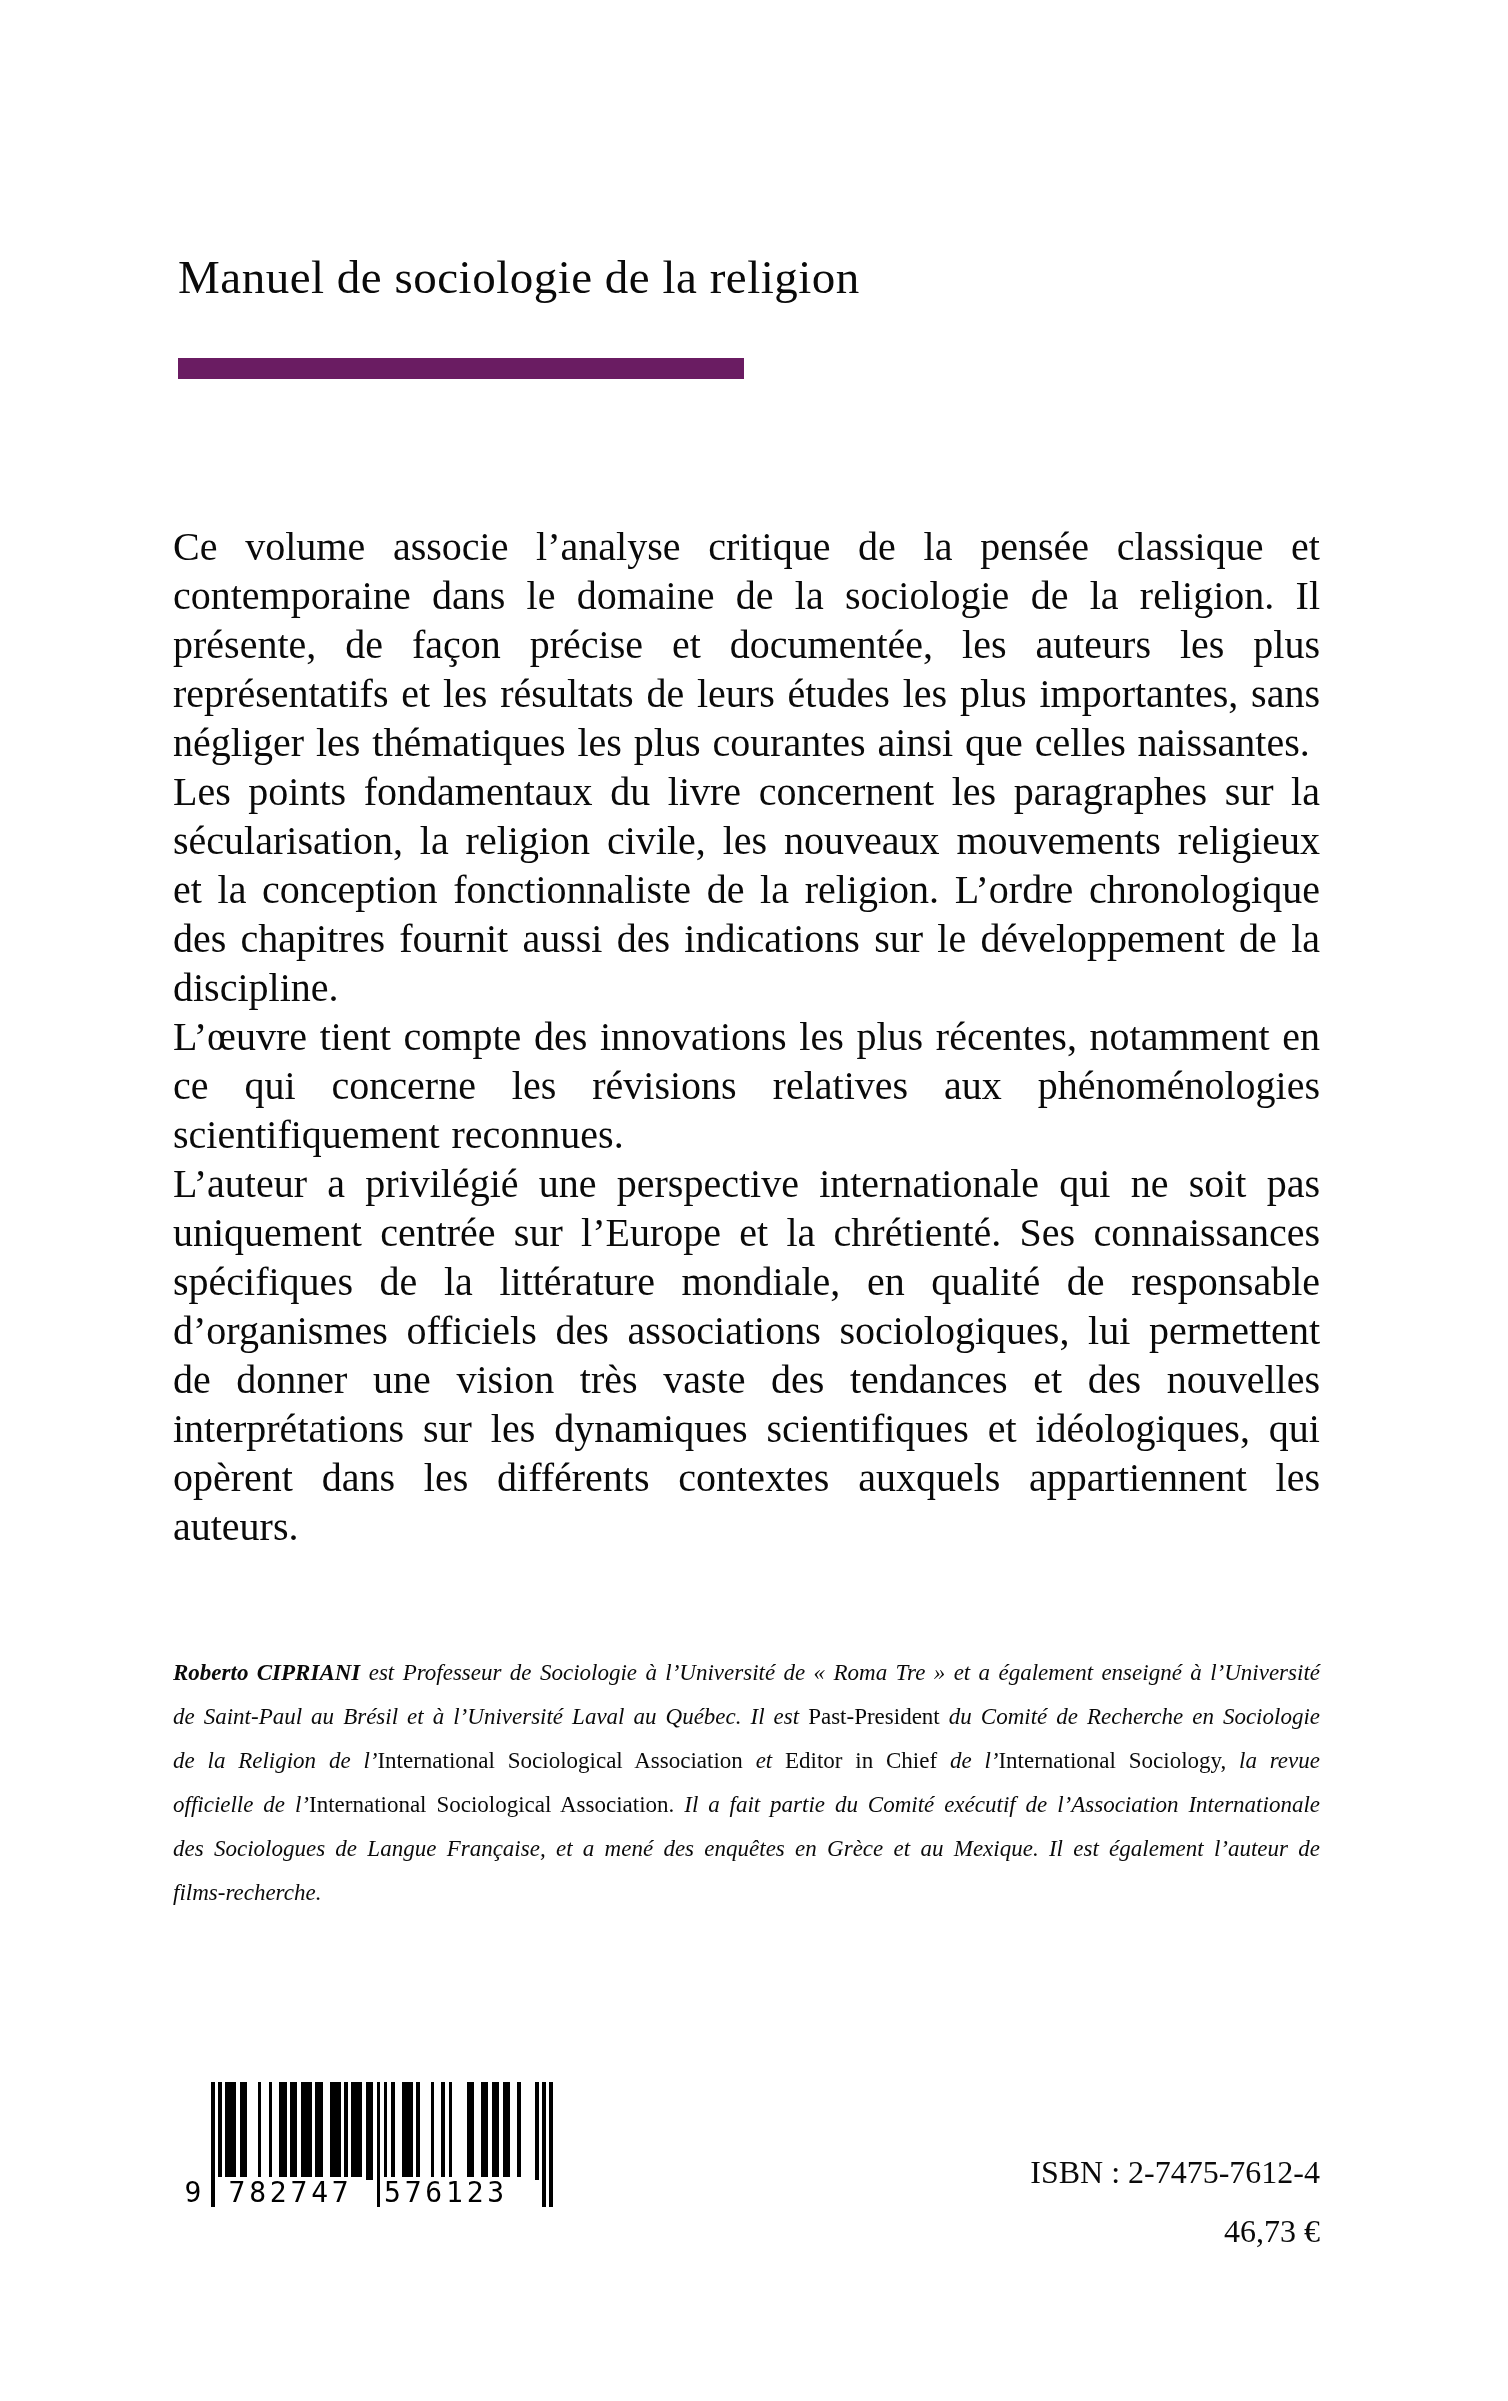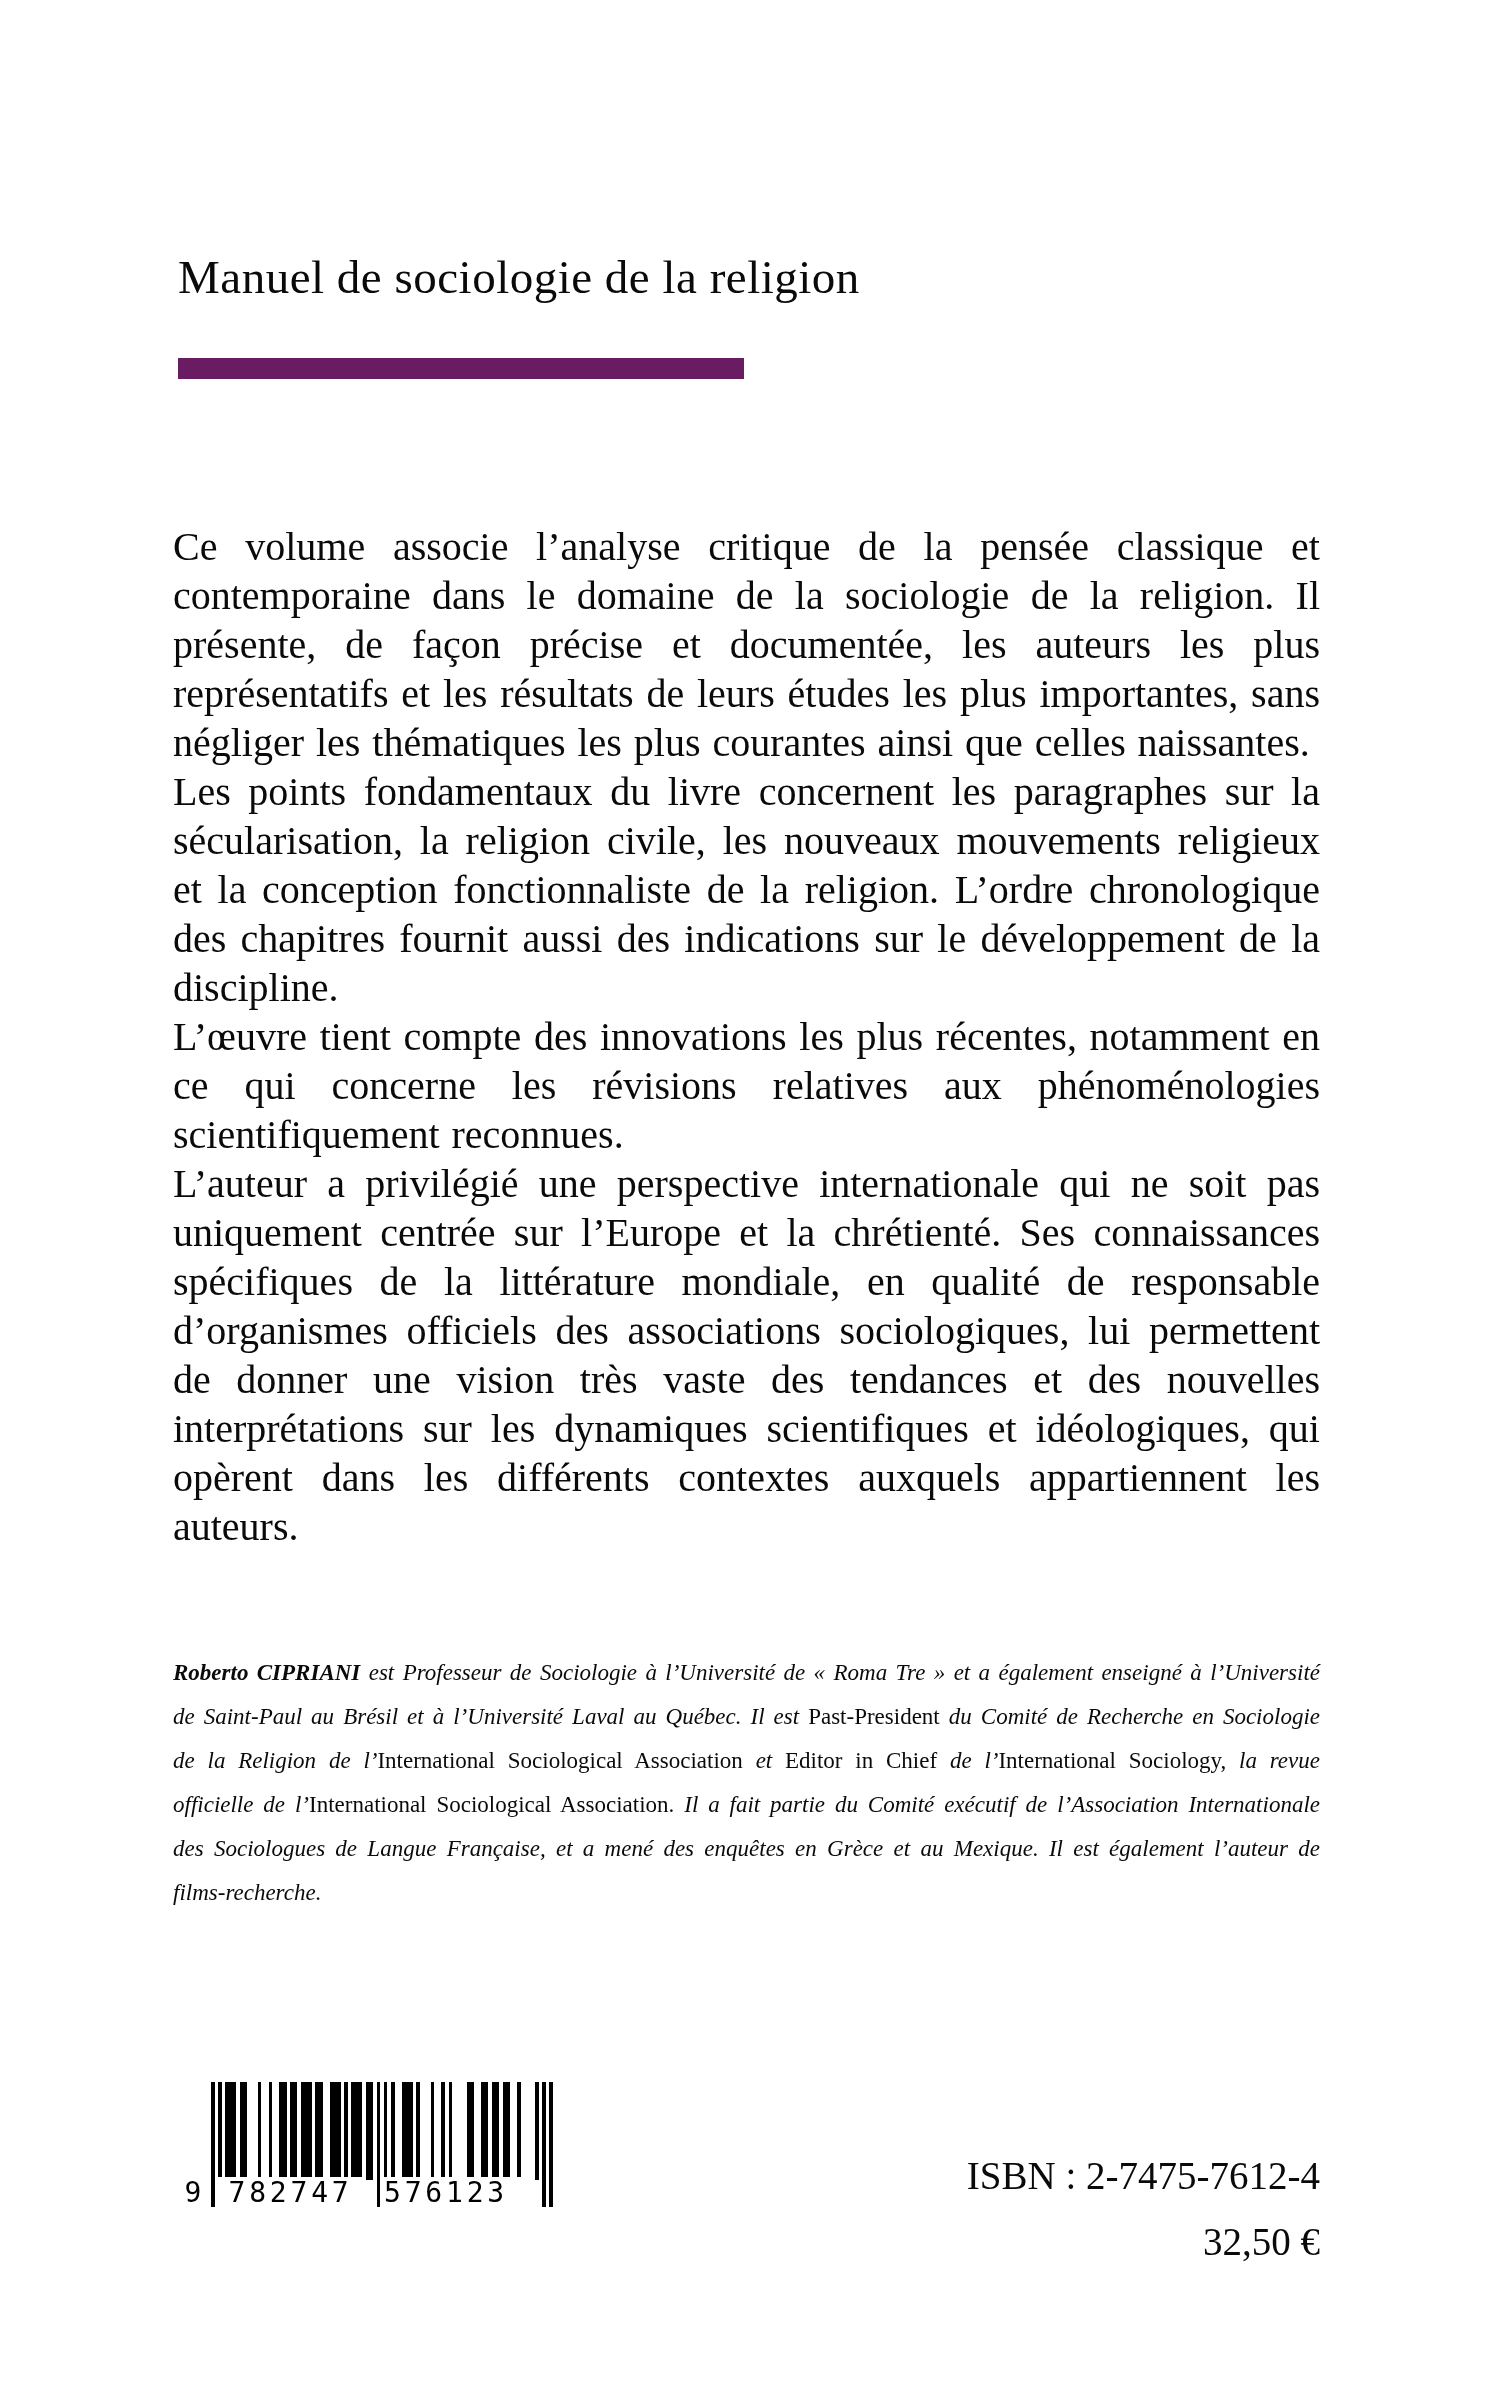--- a/index.html
+++ b/index.html
@@ -105,21 +105,21 @@
     margin-left: 18px;
     text-align: left;
     letter-spacing: 3.8px;
     background: #fff;
   }
   .pricing {
     position: absolute;
     right: 188px;
     top: 2156px;
     text-align: right;
-    font-size: 39px;
+    font-size: 32px;
     line-height: 1;
   }
   .isbn-line { margin-bottom: 27.4px; }
 </style>
 </head>
 <body>
 
 <div class="page">
 
   <h1 class="page-title">Manuel de sociologie de la religion</h1>
@@ -191,17 +191,17 @@
       </svg>
     <div class="barcode-digits">
       <span class="bd-prefix">9</span>
       <span class="bd-left">782747</span>
       <span class="bd-right">576123</span>
     </div>
   </div>
 
   <div class="pricing">
     <div class="isbn-line">ISBN : 2-7475-7612-4</div>
-    <div class="price-line">32,50 €</div>
+    <div class="price-line">46,73 €</div>
   </div>
 
 </div>
 
 
 </body></html>

